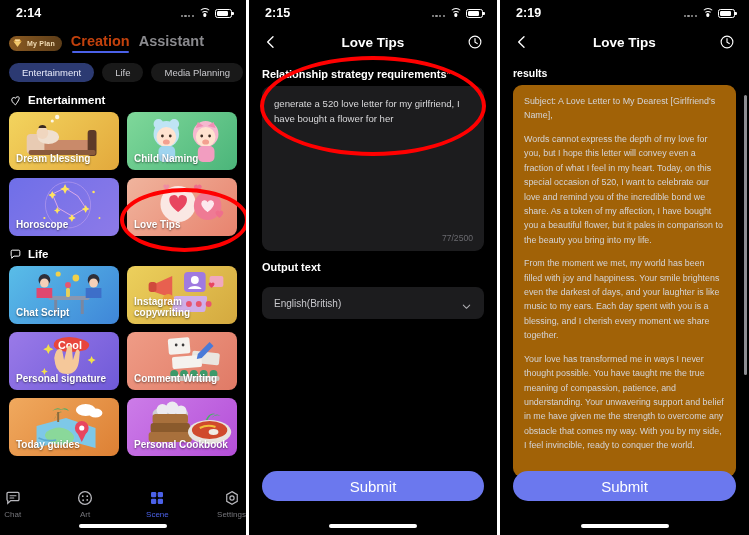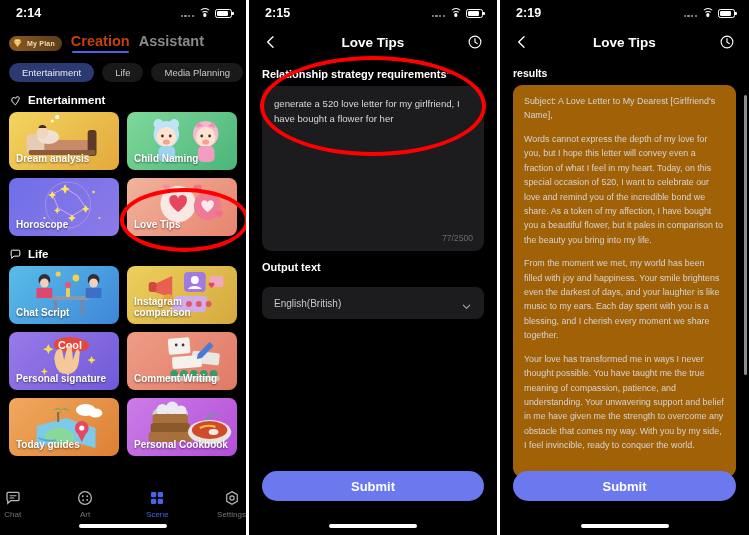--- a/index.html
+++ b/index.html
@@ -91,22 +91,22 @@
   .textarea { margin:0 13px; height:165px; background:#1c1c1e; border-radius:9px;
      padding:11px 12px 0 12px; position:relative; }
   .textarea .tval { color:#d8d8da; font-size:9.6px; line-height:1.52; }
   .counter { position:absolute; right:11px; bottom:8px; color:#6a6a6f; font-size:8.6px; }
   .select { margin:8px 13px 0 13px; height:32px; background:#1c1c1e; border-radius:8px;
      display:flex; align-items:center; justify-content:space-between; padding:0 12px; }
   .select .sval { color:#c9c9cd; font-size:10px; }
   .chev { width:11px; height:11px; display:block; }
 
   .submit { position:absolute; left:13px; right:13px; bottom:34px; height:30px;
-     background:#6b78ee; border-radius:16px; color:#fff; font-size:13px;
-     font-weight:700; display:flex; align-items:center; justify-content:center; }
+     background:#6b78ee; border-radius:16px; color:#fff; font-size:15px;
+     font-weight:400; display:flex; align-items:center; justify-content:center; }
 
   
   .reslabel { color:#fff; font-size:10.5px; font-weight:700; padding:9px 0 6px 13px; }
   .resbox { margin:0 13px; height:392px; background:#a16207; border-radius:9px;
      padding:9px 11px; overflow:hidden; }
   .resbox p { color:#d4d4d7; font-size:8.9px; line-height:1.62; margin-bottom:9px; }
   .resbox p:last-child { margin-bottom:0; }
   .scrollbar { position:absolute; right:2.5px; top:95px; width:2.2px; height:280px;
      background:#8e8e93; border-radius:2px; }
 
@@ -178,21 +178,21 @@
             <rect x="18" y="22" width="18" height="20" rx="4" fill="#e8cbb3"></rect>
             <rect x="80" y="18" width="9" height="26" rx="3" fill="#5d3a28"></rect>
             <rect x="20" y="38" width="68" height="5" rx="2" fill="#8a5a3c"></rect>
             <ellipse cx="40" cy="25" rx="11" ry="7" fill="#f0e0d0"></ellipse>
             <circle cx="34" cy="21" r="6" fill="#f0d6bf"></circle>
             <path d="M30 16c0-4 8-4 8 0z" fill="#3a2a20"></path>
             <circle cx="44" cy="9" r="1.6" fill="#fff" opacity=".85"></circle>
             <circle cx="49" cy="5" r="2.2" fill="#fff" opacity=".85"></circle>
           </svg>
         </span>
-        <span class="clabel">Dream analysis</span>
+        <span class="clabel">Dream blessing</span>
       </div>
 
       <div class="card" style="background:linear-gradient(135deg,#7fd89a,#4bb57a);">
         <span class="art">
           <svg viewBox="0 0 120 58" width="118" height="58" preserveAspectRatio="none">
             <circle cx="40" cy="22" r="13" fill="#bfe4f5"></circle>
             <circle cx="40" cy="25" r="10" fill="#ffe3d0"></circle>
             <circle cx="32" cy="12" r="5" fill="#bfe4f5"></circle>
               <circle cx="48" cy="12" r="5" fill="#bfe4f5"></circle>
             <rect x="32" y="34" width="17" height="16" rx="5" fill="#9fd4ef"></rect>
@@ -290,21 +290,21 @@
               <path d="M62 23c2-4 12-4 14 0z" fill="#fff"></path>
             <rect x="84" y="10" width="14" height="11" rx="2" fill="#f0a8c0"></rect>
             <rect x="52" y="30" width="34" height="16" rx="2" fill="#d0aee8" transform="skewX(-8)"></rect>
             <circle cx="63" cy="38" r="3" fill="#e8556f"></circle>
               <circle cx="73" cy="38" r="3" fill="#e8556f"></circle>
               <circle cx="83" cy="38" r="3" fill="#e8556f"></circle>
             <circle cx="42" cy="34" r="6" fill="#e8a43c"></circle>
             <path d="M86 22s-3-2.2-3-4.2a1.7 1.7 0 0 1 3-.6 1.7 1.7 0 0 1 3 .6c0 2-3 4.2-3 4.2z" fill="#e8455f"></path>
           </svg>
         </span>
-        <span class="clabel">Instagram comparison</span>
+        <span class="clabel">Instagram copywriting</span>
       </div>
 
       <div class="card" style="background:linear-gradient(135deg,#9a7ae8,#6f5ad8);">
         <span class="art">
           <svg viewBox="0 0 120 58" width="118" height="58" preserveAspectRatio="none">
             <path d="M48 8 Q60 2 76 8 Q86 12 78 18 Q62 22 50 18 Q42 14 48 8z" fill="#e8453c"></path>
             <text x="62" y="17" font-size="11" font-weight="700" fill="#fff" text-anchor="middle" font-family="Liberation Sans">Cool</text>
             <path d="M46 26 q2-12 8-8 l2 10 3-12 q2-5 5 0 l1 12 3-9 q2-4 4 1 l-1 10 q-2 12-12 12 q-10 0-12-10z" fill="#f5c89a"></path>
             <g fill="#f2e04a">
               <path d="M40 12l1.6 3.6 3.6 1.6-3.6 1.6L40 22l-1.6-3.2L34.8 17.2l3.6-1.6z"></path>

